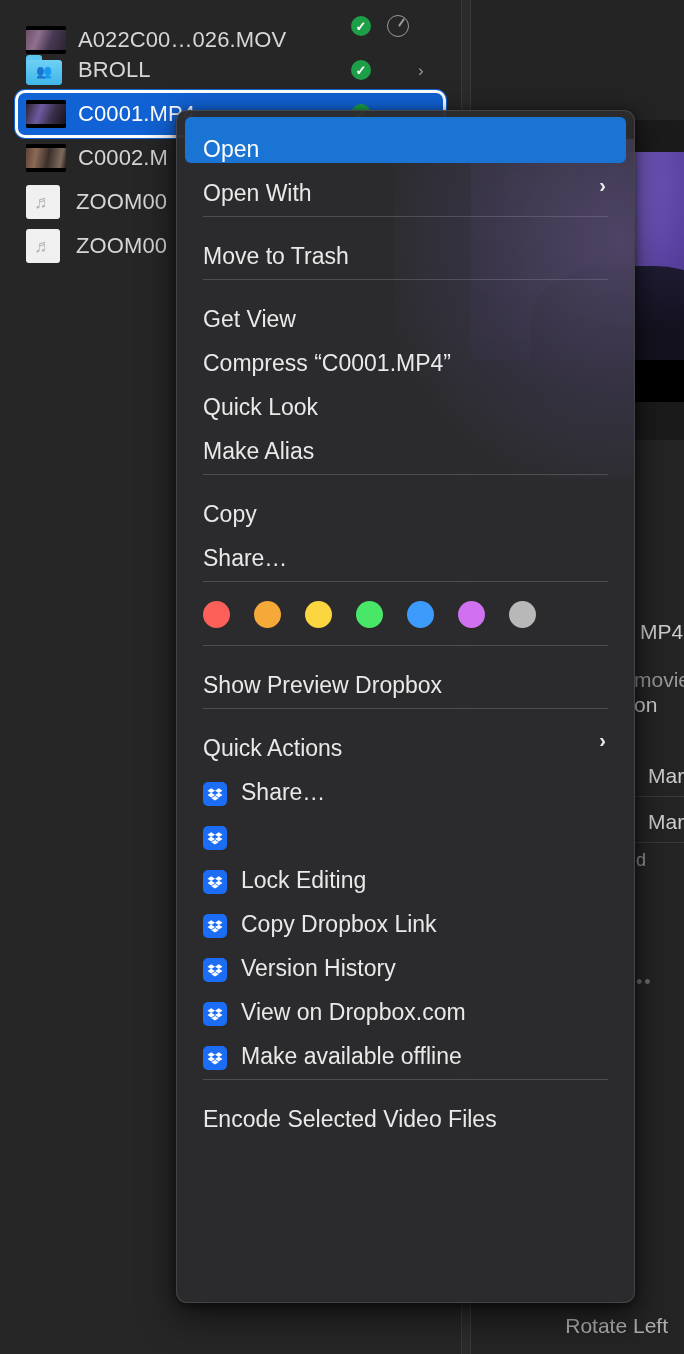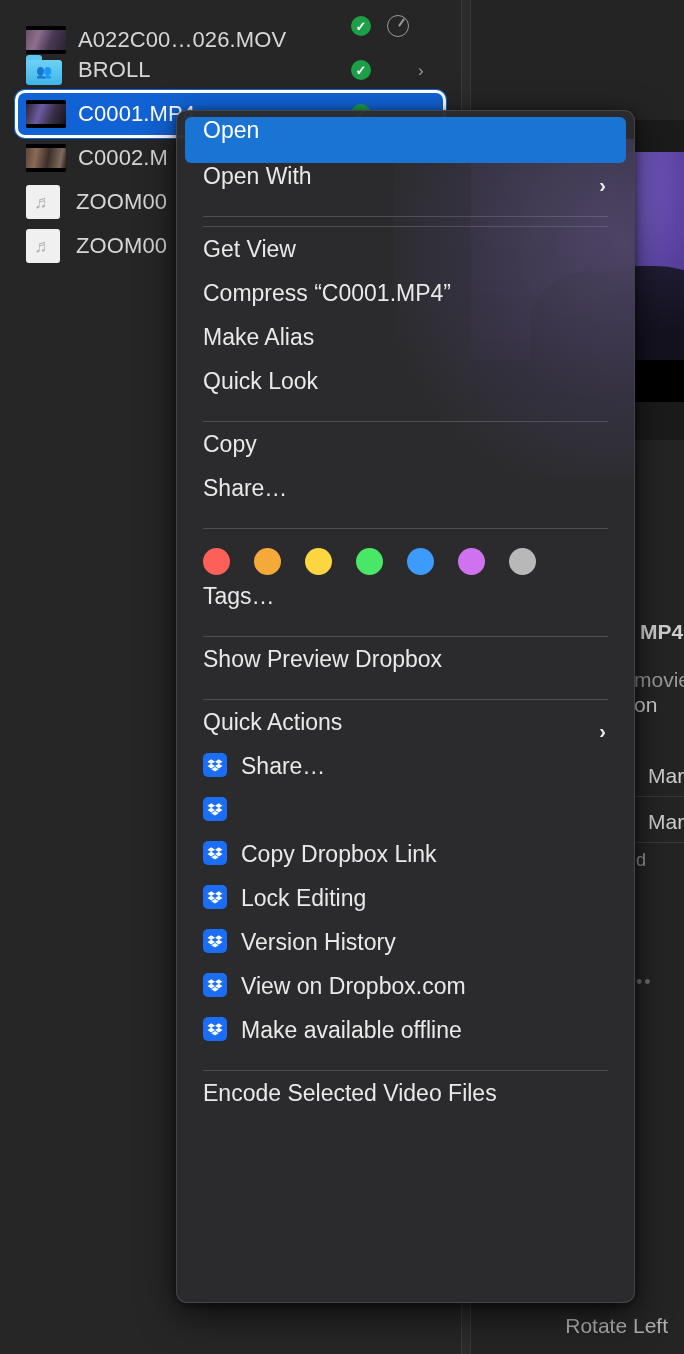--- a/index.html
+++ b/index.html
@@ -138,21 +138,21 @@
     overflow: hidden;
     padding: 6px 0 6px 0;
   }
   
   .ctx-menu::before {
     content: ""; position: absolute; right: 0; top: 28px; width: 240px; height: 340px;
     background: radial-gradient(ellipse at 95% 30%, rgba(150,120,220,0.30) 0%, rgba(110,88,175,0.16) 45%, rgba(0,0,0,0) 78%);
     pointer-events: none;
   }
   .mi {
-    position: relative; display: flex; align-items: flex-start;
+    position: relative; display: flex; align-items: flex-end;
     height: 44px; padding: 0 22px 0 26px; color: #e9e9e9; font-size: 23px;
     white-space: nowrap;
   }
   .mi.highlight {
     background: #1a74d4; color: #fff; border-radius: 6px;
     margin: 0 8px; padding-left: 18px; height: 46px;
   }
   .mi .chev {
     position: absolute; right: 28px; top: 50%; transform: translateY(-50%);
     font-size: 20px; font-weight: 600; color: #e9e9e9;
@@ -183,21 +183,21 @@
   <div class="col-divider d2"></div>
   <div class="right-col"></div>
 
   <div class="preview-img">
     <div class="inner">
       <div class="subj"></div>
     </div>
     <div class="blk"></div>
   </div>
 
-  <div class="info-text" style="left:640px; top:620px;font-weight:bold;">MP4</div>
+  <div class="info-text" style="left:640px; top:620px;">MP4</div>
   <div class="info-text dim" style="left:634px; top:668px;">movie</div>
   <div class="info-text" style="left:634px; top:693px;">on</div>
   <div class="info-text" style="left:648px; top:764px;">Mar</div>
   <div class="info-rule" style="top:796px;"></div>
   <div class="info-text" style="left:648px; top:810px;">Mar</div>
   <div class="info-rule" style="top:842px;"></div>
   <div class="info-text dim" style="left:636px; top:850px; font-size:18px;">d</div>
   <div class="info-dots" style="left:636px; top:972px;">••</div>
   <div class="rotate-left">Rotate Left</div>
 
@@ -255,53 +255,53 @@
 
   <div class="ctx-menu" id="ctx-menu">
       <div class="mi highlight">
         <span>Open</span>
       </div>
       <div class="mi">
         <span>Open With</span>
         <span class="chev">›</span>
       </div>
       <div class="sep"></div>
+      <div class="mi">
+        <span>Move to Trash</span>
+      </div>
       <div class="sep"></div>
       <div class="mi">
         <span>Get View</span>
       </div>
       <div class="mi">
         <span>Compress “C0001.MP4”</span>
       </div>
       <div class="mi">
+        <span>Quick Look</span>
+      </div>
+      <div class="mi">
         <span>Make Alias</span>
-      </div>
-      <div class="mi">
-        <span>Quick Look</span>
       </div>
       <div class="sep"></div>
       <div class="mi">
         <span>Copy</span>
       </div>
       <div class="mi">
         <span>Share…</span>
       </div>
       <div class="sep"></div>
       <div class="tag-row">
         <div class="tag-dot" style="background: rgb(252, 96, 88);"></div>
         <div class="tag-dot" style="background: rgb(245, 169, 56);"></div>
         <div class="tag-dot" style="background: rgb(251, 214, 64);"></div>
         <div class="tag-dot" style="background: rgb(73, 231, 103);"></div>
         <div class="tag-dot" style="background: rgb(61, 155, 251);"></div>
         <div class="tag-dot" style="background: rgb(208, 114, 240);"></div>
         <div class="tag-dot" style="background: rgb(184, 184, 184);"></div>
       </div>
-      <div class="mi">
-        <span>Tags…</span>
-      </div>
       <div class="sep"></div>
       <div class="mi">
         <span>Show Preview Dropbox</span>
       </div>
       <div class="sep"></div>
       <div class="mi">
         <span>Quick Actions</span>
         <span class="chev">›</span>
       </div>
       <div class="mi">
@@ -318,36 +318,36 @@
             <path fill="#ffffff" d="M4.2 2.3 8 4.7 4.2 7.1 0.5 4.7zM11.8 2.3 15.5 4.7 11.8 7.1 8 4.7zM0.5 9.1 4.2 6.7 8 9.1 4.2 11.5zM11.8 6.7 15.5 9.1 11.8 11.5 8 9.1zM4.3 12.3 8 10 11.7 12.3 8 14.6z"></path>
           </svg>
         </span>
       </div>
       <div class="mi">
         <span class="dbx">
           <svg width="16" height="16" viewBox="0 0 16 16" aria-hidden="true">
             <path fill="#ffffff" d="M4.2 2.3 8 4.7 4.2 7.1 0.5 4.7zM11.8 2.3 15.5 4.7 11.8 7.1 8 4.7zM0.5 9.1 4.2 6.7 8 9.1 4.2 11.5zM11.8 6.7 15.5 9.1 11.8 11.5 8 9.1zM4.3 12.3 8 10 11.7 12.3 8 14.6z"></path>
           </svg>
         </span>
+        <span>Lock Editing</span>
+      </div>
+      <div class="mi">
+        <span class="dbx">
+          <svg width="16" height="16" viewBox="0 0 16 16" aria-hidden="true">
+            <path fill="#ffffff" d="M4.2 2.3 8 4.7 4.2 7.1 0.5 4.7zM11.8 2.3 15.5 4.7 11.8 7.1 8 4.7zM0.5 9.1 4.2 6.7 8 9.1 4.2 11.5zM11.8 6.7 15.5 9.1 11.8 11.5 8 9.1zM4.3 12.3 8 10 11.7 12.3 8 14.6z"></path>
+          </svg>
+        </span>
         <span>Copy Dropbox Link</span>
       </div>
       <div class="mi">
         <span class="dbx">
           <svg width="16" height="16" viewBox="0 0 16 16" aria-hidden="true">
             <path fill="#ffffff" d="M4.2 2.3 8 4.7 4.2 7.1 0.5 4.7zM11.8 2.3 15.5 4.7 11.8 7.1 8 4.7zM0.5 9.1 4.2 6.7 8 9.1 4.2 11.5zM11.8 6.7 15.5 9.1 11.8 11.5 8 9.1zM4.3 12.3 8 10 11.7 12.3 8 14.6z"></path>
           </svg>
         </span>
-        <span>Lock Editing</span>
-      </div>
-      <div class="mi">
-        <span class="dbx">
-          <svg width="16" height="16" viewBox="0 0 16 16" aria-hidden="true">
-            <path fill="#ffffff" d="M4.2 2.3 8 4.7 4.2 7.1 0.5 4.7zM11.8 2.3 15.5 4.7 11.8 7.1 8 4.7zM0.5 9.1 4.2 6.7 8 9.1 4.2 11.5zM11.8 6.7 15.5 9.1 11.8 11.5 8 9.1zM4.3 12.3 8 10 11.7 12.3 8 14.6z"></path>
-          </svg>
-        </span>
         <span>Version History</span>
       </div>
       <div class="mi">
         <span class="dbx">
           <svg width="16" height="16" viewBox="0 0 16 16" aria-hidden="true">
             <path fill="#ffffff" d="M4.2 2.3 8 4.7 4.2 7.1 0.5 4.7zM11.8 2.3 15.5 4.7 11.8 7.1 8 4.7zM0.5 9.1 4.2 6.7 8 9.1 4.2 11.5zM11.8 6.7 15.5 9.1 11.8 11.5 8 9.1zM4.3 12.3 8 10 11.7 12.3 8 14.6z"></path>
           </svg>
         </span>
         <span>View on Dropbox.com</span>
       </div>

